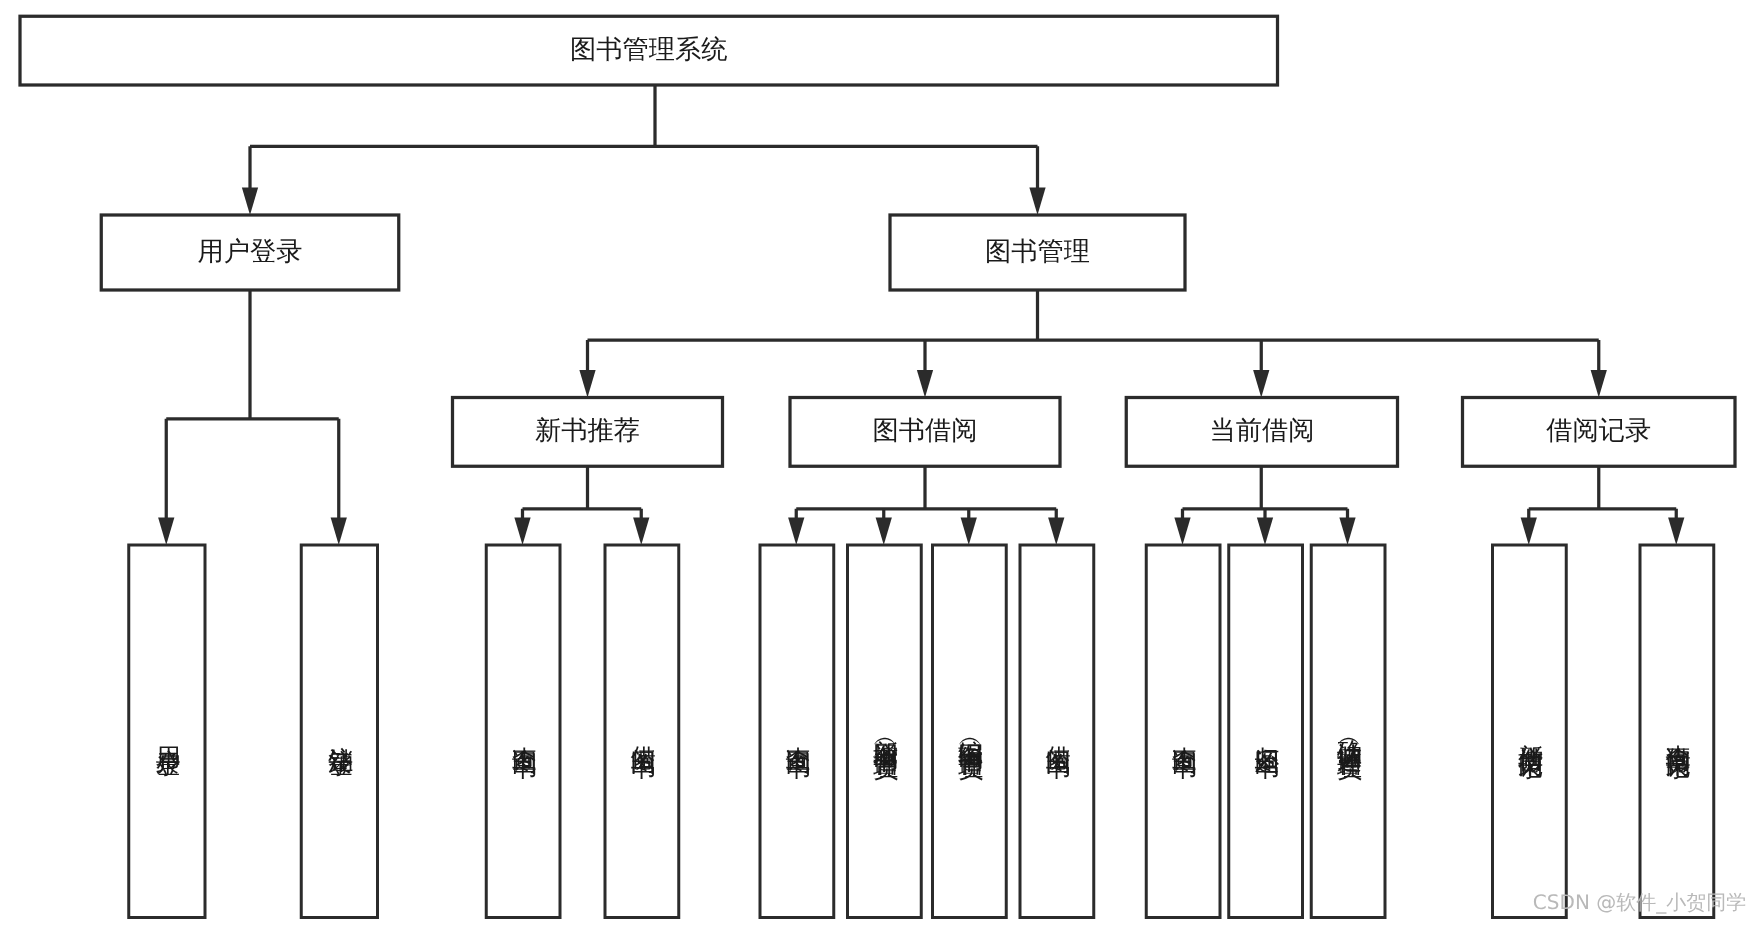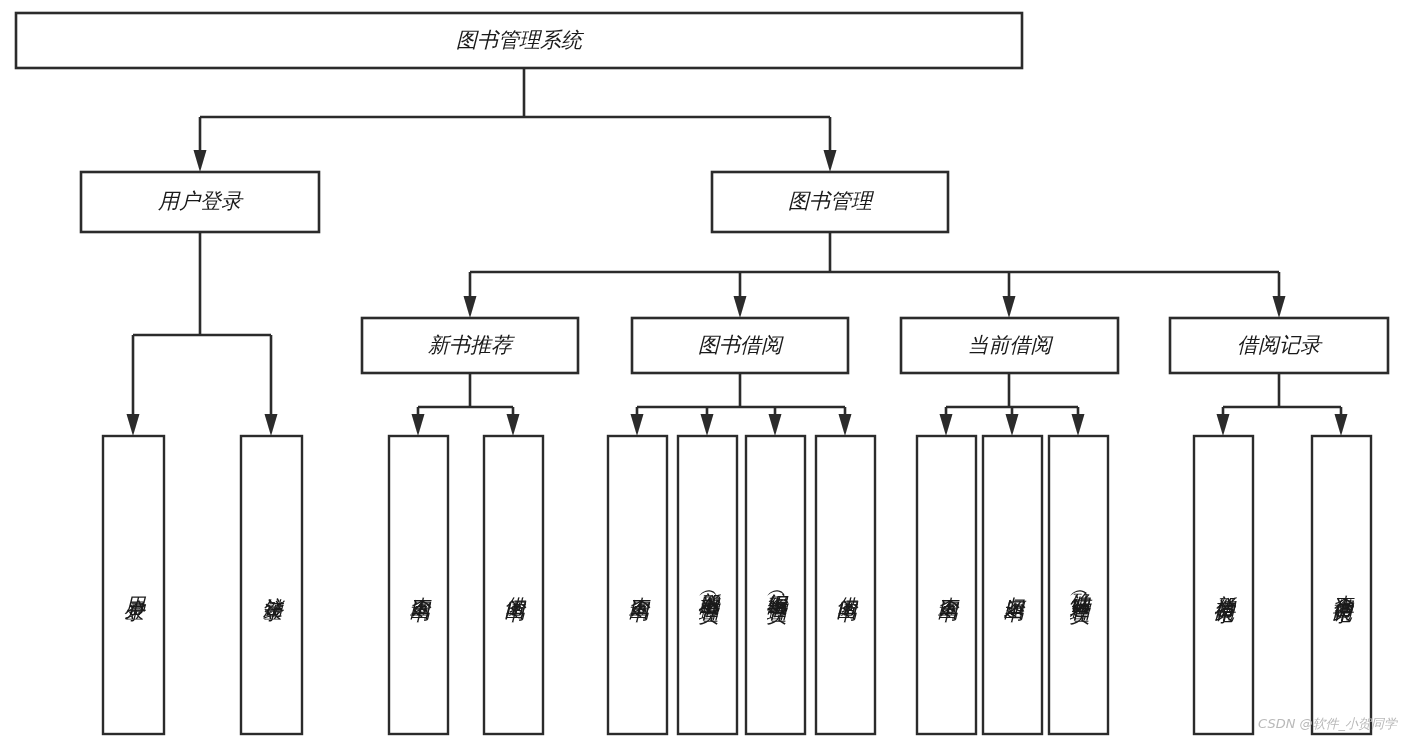--- a/index.html
+++ b/index.html
@@ -12,21 +12,20 @@
     width: 1405px;
     height: 747px;
     font-family: "DejaVu Sans", "Liberation Sans", sans-serif;
     overflow: hidden;
     position: relative;
   }
   #diagram-root {
     position: relative;
     width: 1405px;
     height: 739px;
-    font-style: italic;
   }
   svg.diagram-canvas {
     position: absolute;
     left: 0;
     top: 0;
     width: 1405px;
     height: 747px;
     display: block;
   }
   .node-box {
@@ -58,21 +57,21 @@
     font-size: 20px;
     writing-mode: vertical-rl;
     text-orientation: upright;
     letter-spacing: 2px;
   }
   .watermark-text {
     position: absolute;
     right: 8px;
     bottom: 6px;
     font-family: "DejaVu Sans", "Liberation Sans", sans-serif;
-    font-size: 13px;
+    font-size: 16px;
     color: #b9b9b9;
     white-space: nowrap;
     user-select: none;
   }
 </style>
 </head>
 <body>
 
 <div id="diagram-root">
   <svg class="diagram-canvas" id="diagram-svg" viewBox="0 0 1405 747" xmlns="http://www.w3.org/2000/svg">

